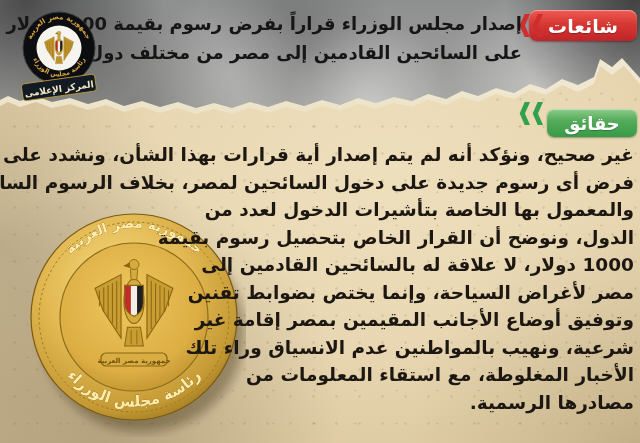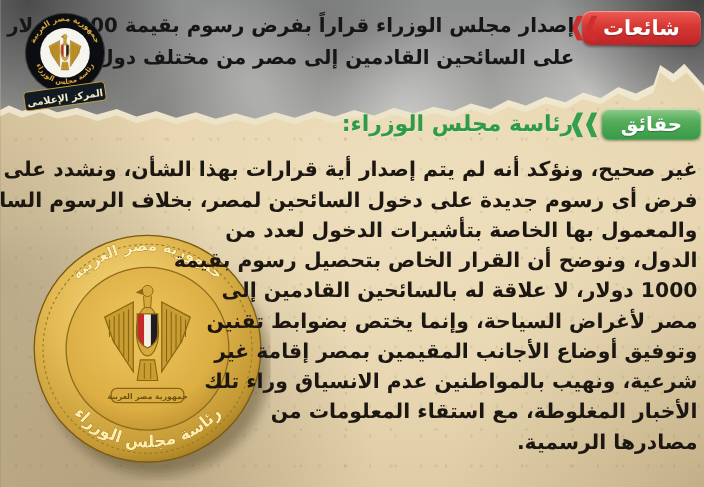--- a/index.html
+++ b/index.html
@@ -48,21 +48,21 @@
   }
   
   .badge{
     position:absolute;z-index:5;display:flex;align-items:center;justify-content:center;
     color:#fff;font-weight:bold;
     box-shadow:inset 0 1px 1px rgba(255,255,255,.45), 0 1px 2px rgba(0,0,0,.35);
     text-shadow:0 1px 1px rgba(0,0,0,.25);
   }
   .badge-rumor{right:3px;top:10px;width:108px;height:31px;border-radius:8px;font-size:19px;
     background:linear-gradient(180deg,#ef5a52 0%,#d63832 45%,#bf2428 100%);}
-  .badge-facts{right:3px;top:99px;width:90px;height:28px;border-radius:7px;font-size:18px;
+  .badge-facts{right:3px;top:109px;width:90px;height:28px;border-radius:7px;font-size:18px;
     background:linear-gradient(180deg,#8ecb8b 0%,#55ad5b 40%,#379a46 100%);}
   .chevrons{position:absolute;z-index:5;display:flex;gap:2px;}
   .chevrons-rumor{right:97px;top:14px;}
   .chevrons-facts{right:97px;top:102px;}
   .chev{width:11px;height:23px;
     clip-path:polygon(100% 0,52% 0,6% 50%,52% 100%,100% 100%,54% 50%);}
   .chev-red{background:#cf2e2e;}
   .chev-green{background:#33a04d;}
   
   .rumor-text{
@@ -154,21 +154,20 @@
     <div>على السائحين القادمين إلى مصر من مختلف دول العالم.</div>
   </div>
 
   <div class="badge badge-facts">
     <span>حقائق</span>
   </div>
   <div class="chevrons chevrons-facts">
     <span class="chev chev-green"></span>
     <span class="chev chev-green"></span>
   </div>
-  <div class="facts-title">رئاسة مجلس الوزراء:</div>
 
   <div class="facts-body">
     <div>غير صحيح، ونؤكد أنه لم يتم إصدار أية قرارات بهذا الشأن، ونشدد على أنه لم يتم</div>
     <div>فرض أى رسوم جديدة على دخول السائحين لمصر، بخلاف الرسوم السارية</div>
     <div>والمعمول بها الخاصة بتأشيرات الدخول لعدد من</div>
     <div>الدول، ونوضح أن القرار الخاص بتحصيل رسوم بقيمة</div>
     <div>1000 دولار، لا علاقة له بالسائحين القادمين إلى</div>
     <div>مصر لأغراض السياحة، وإنما يختص بضوابط تقنين</div>
     <div>وتوفيق أوضاع الأجانب المقيمين بمصر إقامة غير</div>
     <div>شرعية، ونهيب بالمواطنين عدم الانسياق وراء تلك</div>

